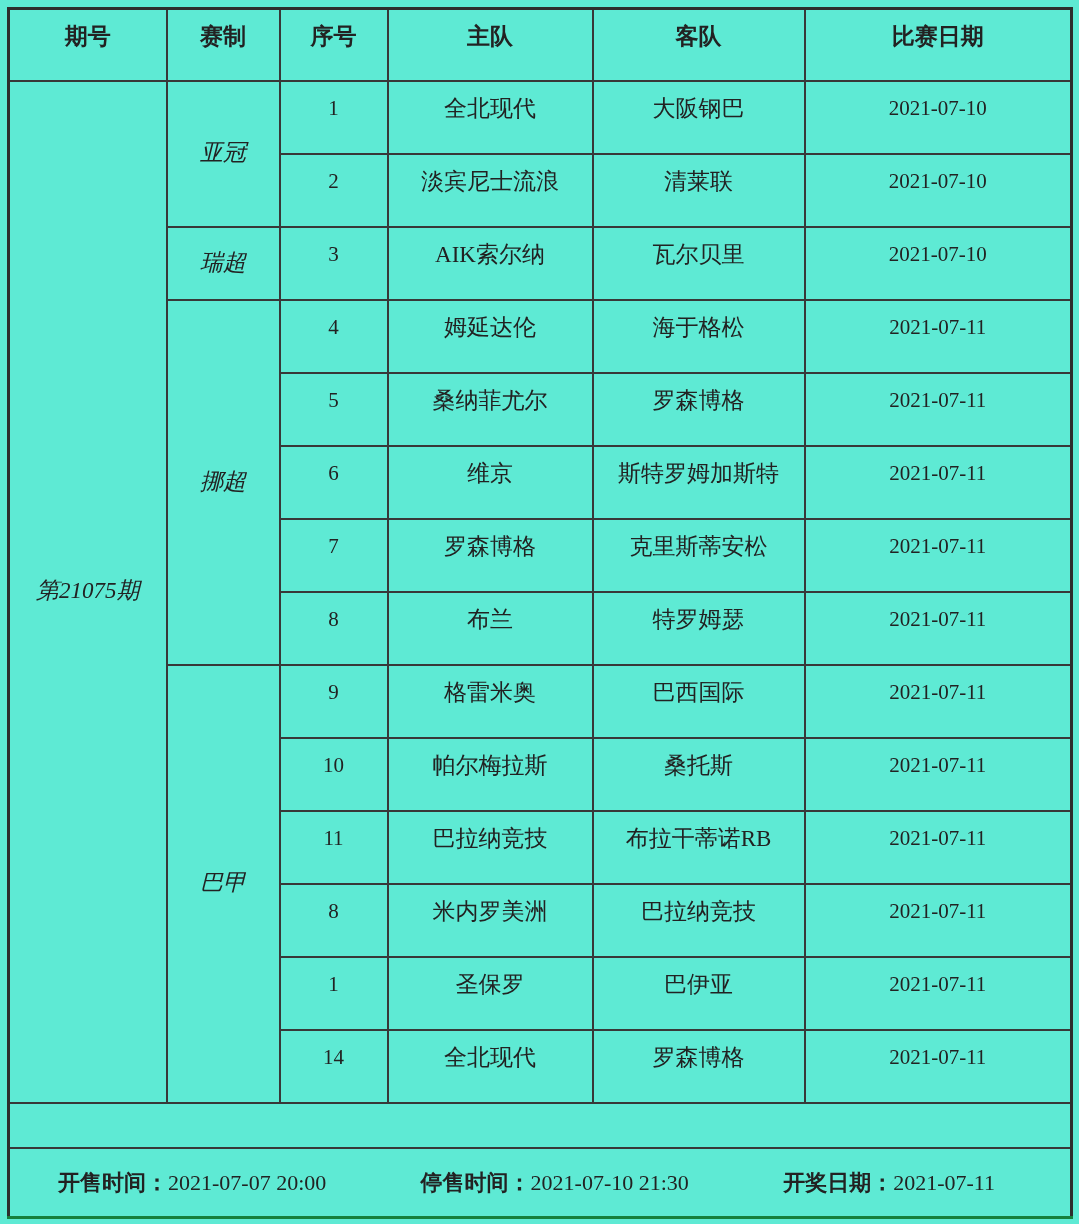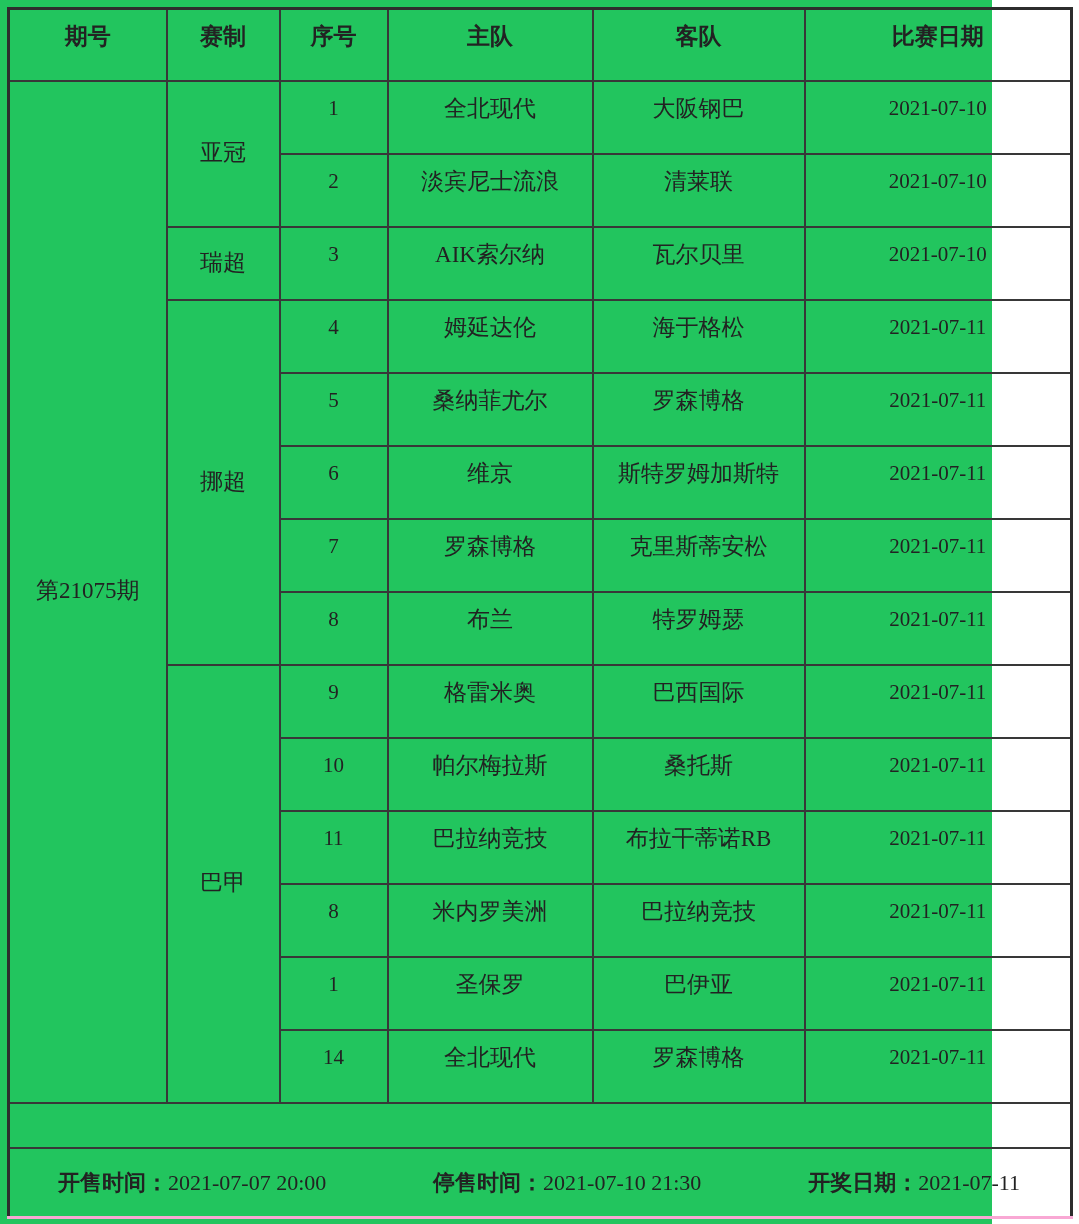--- a/index.html
+++ b/index.html
@@ -4,23 +4,23 @@
 <style>
   * { margin: 0; padding: 0; box-sizing: border-box; }
   html, body {
     width: 1079px; height: 1224px;
     background: #ffffff;
     font-family: "Liberation Serif", "DejaVu Serif", serif;
     color: #222222;
   }
   .page {
     position: relative;
-    width: 992px; height: 1224px;
+    width: 1079px; height: 1224px;
     padding: 7px 0 0 7px;
-    background: #22c55e;
+    background: #5eead4;
   }
   table.schedule {
     border-collapse: collapse;
     table-layout: fixed;
     width: 1064px;
     border: 3px solid #2d2d2d;
   }
   th, td {
     border: 2px solid #383838;
     text-align: center;
@@ -30,31 +30,32 @@
     line-height: 1.15;
     overflow: hidden;
     white-space: nowrap;
   }
   thead tr { height: 72px; }
   th { font-weight: bold; }
   tr.match-row { height: 73px; }
   td.period-cell, td.league-cell {
     vertical-align: middle;
     padding-top: 0;
+    font-style: italic;
   }
   td.num-cell, td.date-cell { font-size: 21px; }
   tr.spacer-row { height: 45px; }
   tr.spacer-row td { border-left: 3px solid #2d2d2d; border-right: 3px solid #2d2d2d; }
   tr.footer-row { height: 70px; }
   td.footer-cell {
     vertical-align: middle;
-    padding: 0 50px 0 48px;
+    padding: 0 75px 0 48px;
     border-left: 3px solid #2d2d2d;
     border-right: 3px solid #2d2d2d;
-    border-bottom: 3px solid #f9a8d4;
+    border-bottom: 3px solid #15803d;
   }
   .footer-flex {
     display: flex;
     justify-content: space-between;
     align-items: center;
     width: 100%;
   }
   .footer-item { font-size: 22px; white-space: nowrap; }
   .footer-item .lbl { font-weight: bold; }
 </style>

